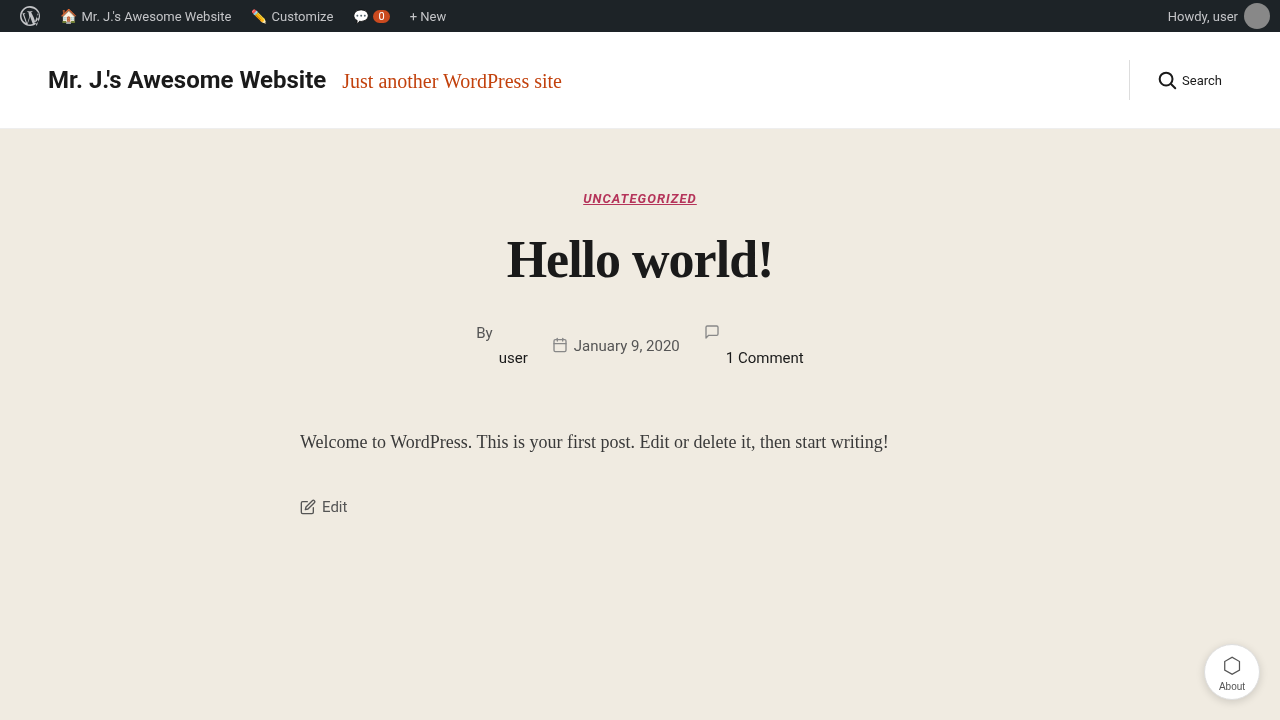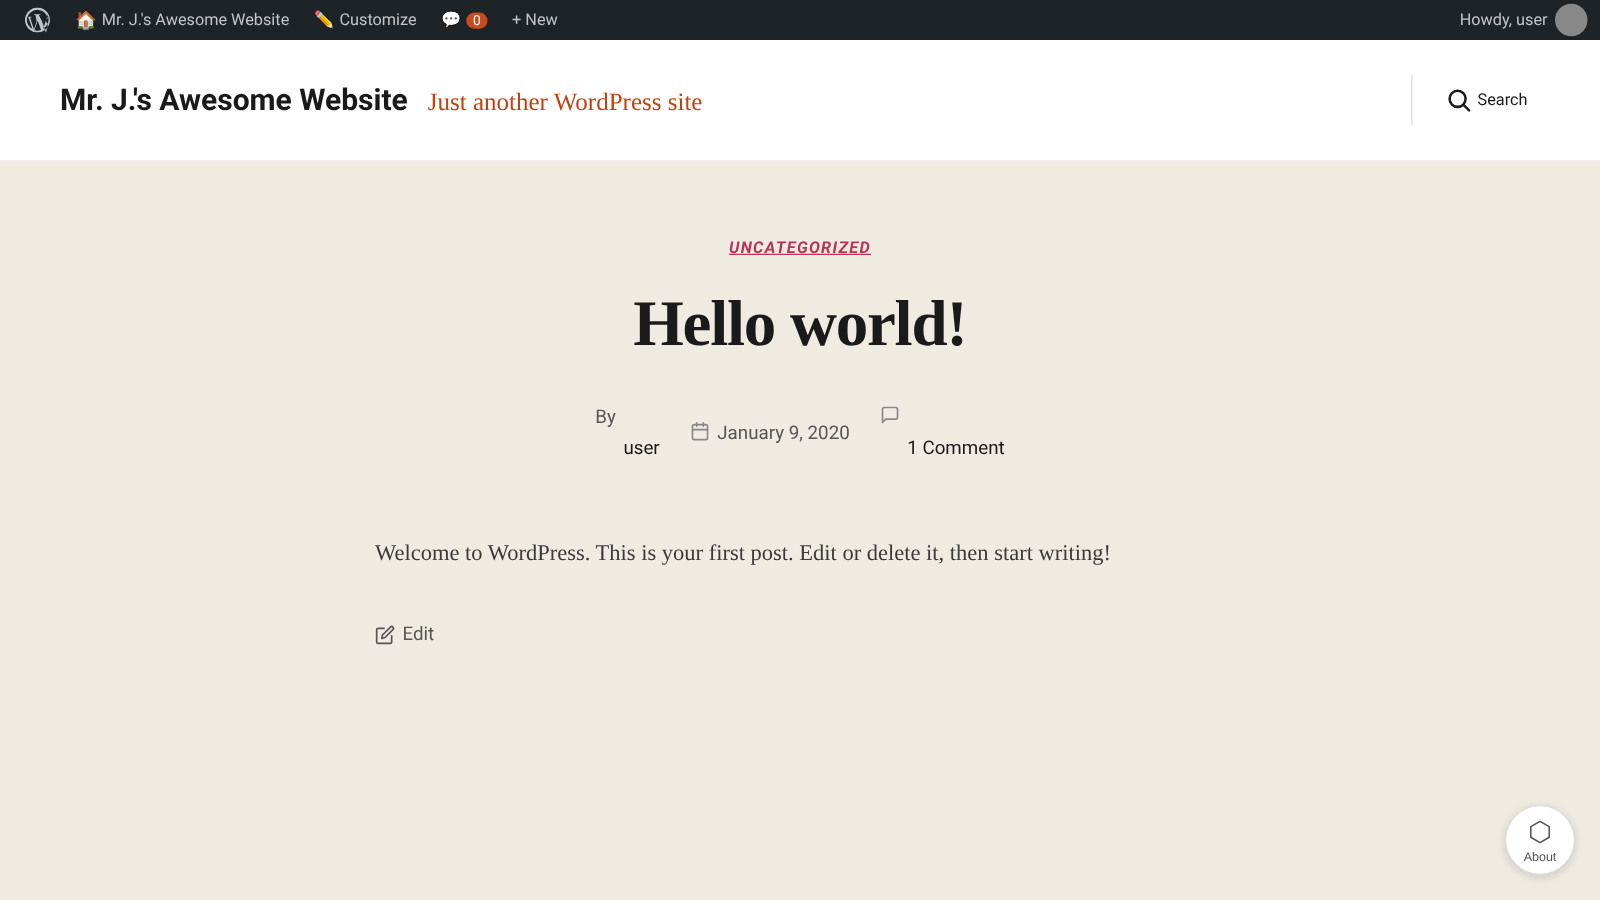--- a/index.html
+++ b/index.html
@@ -188,21 +188,21 @@
     .post-content {
       font-size: 18px;
       line-height: 1.7;
       color: #3a3a3a;
       max-width: 680px;
       margin: 12px auto 40px;
       font-family: Georgia, 'Times New Roman', serif;
     }
     .edit-link {
       display: flex;
-      align-items: flex-end;
+      align-items: center;
       gap: 6px;
       font-size: 15px;
       color: #555;
       text-decoration: none;
       font-family: -apple-system, BlinkMacSystemFont, "Segoe UI", Roboto, sans-serif;
       max-width: 680px;
       margin: 16px auto;
     }
 
     

